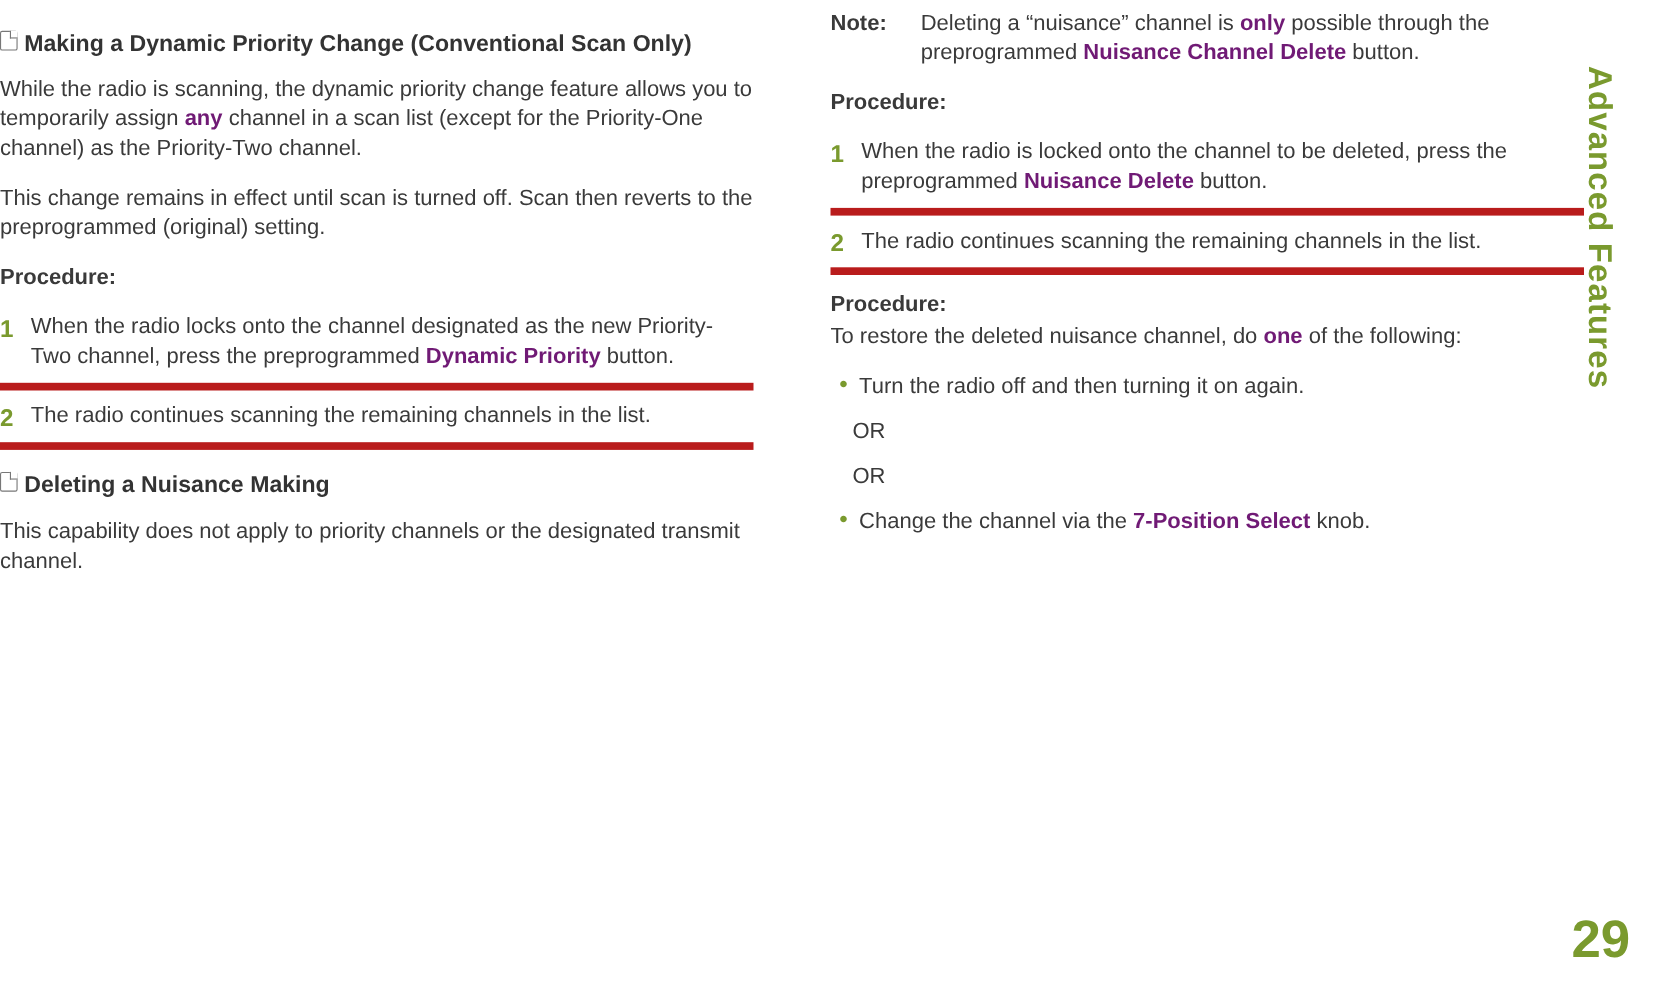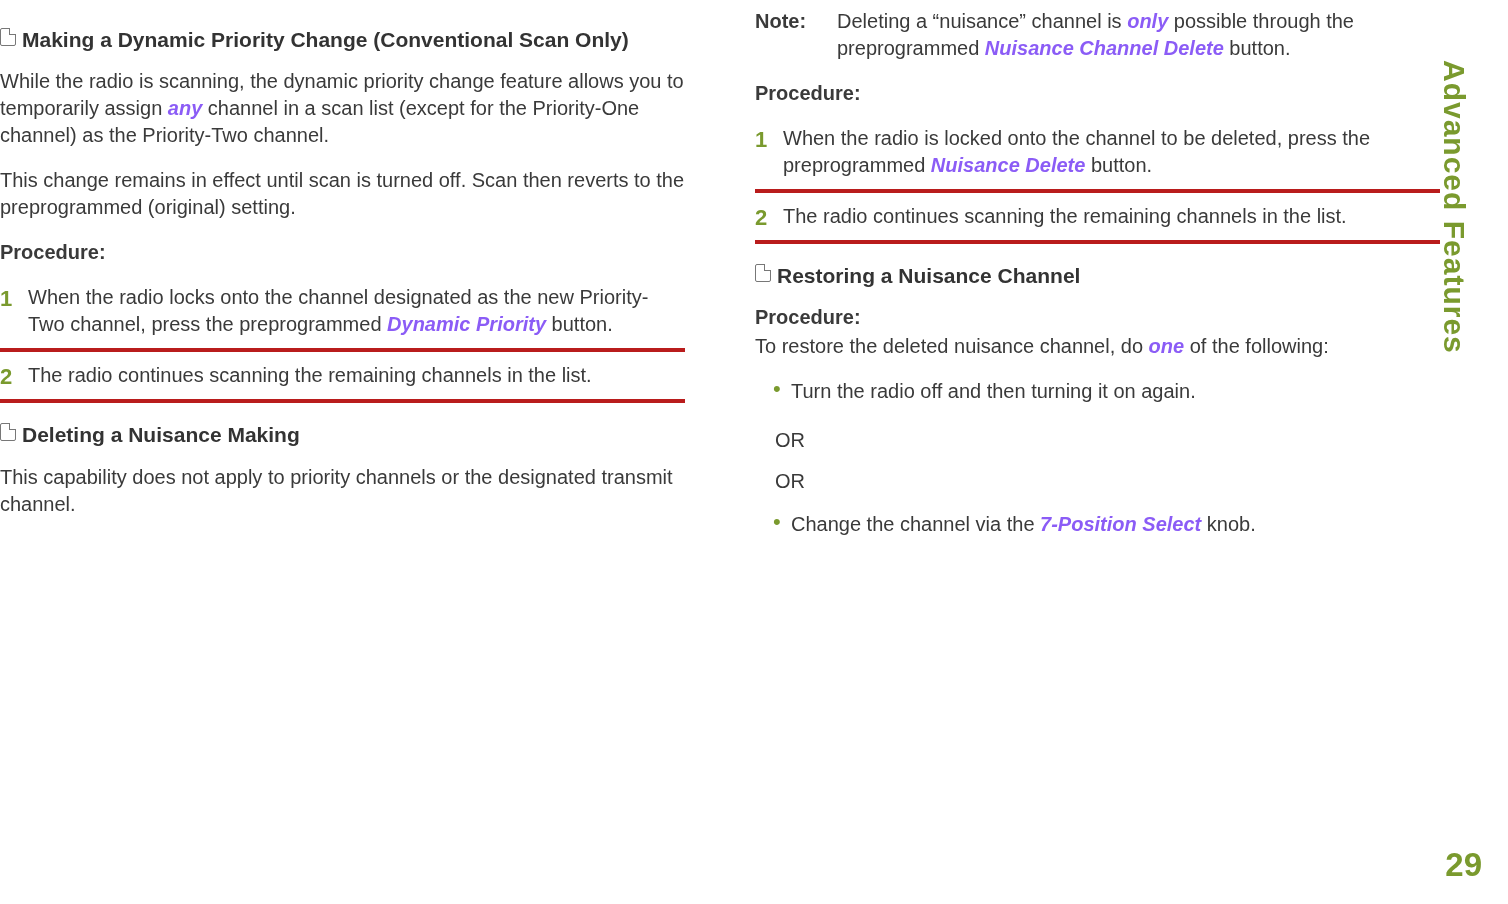--- a/index.html
+++ b/index.html
@@ -47,30 +47,30 @@
     background:#fff;
     border-left:1.5px solid #777;
     border-bottom:1.5px solid #777;
   }
   .proc-label{font-weight:bold;margin:4px 0 8px 0;}
   ol.steps{list-style:none;padding:0;margin:0;counter-reset:st;}
   ol.steps>li{
     counter-increment:st;
     padding:10px 0 10px 28px;
     position:relative;
-    border-bottom:4px solid #b91c1c;
+    border-bottom:7px solid #b91c1c;
   }
   ol.steps>li::before{
     content:counter(st);
     position:absolute;left:0;top:10px;
     color:#7a9a2e;
     font-weight:bold;
     font-size:22px;
   }
-  ul.bul{list-style:none;padding:0;margin:16px;}
+  ul.bul{list-style:none;padding:0;margin:6px;}
   ul.bul>li{padding:0 0 6px 20px;position:relative;margin-bottom:6px;}
   ul.bul>li::before{
     content:"•";
     position:absolute;left:2px;top:0;
     color:#7a9a2e;font-size:22px;line-height:1;
   }
   .or{font-weight:normal;margin:8px 0 14px 20px;}
   .note-row{display:flex;align-items:flex-start;margin-bottom:18px;}
   .note-label{font-weight:bold;width:82px;flex:0 0 auto;}
   .note-body{flex:1 1 auto;}
@@ -81,25 +81,25 @@
     writing-mode:vertical-rl;
     font-size:30px;
     font-weight:bold;
     color:#7a9a2e;
     letter-spacing:1px;
   }
   .page-num{
     position:absolute;
     right:26px;
     bottom:16px;
-    font-size:33px;
+    font-size:48px;
     font-weight:bold;
     color:#7a9a2e;
   }
-  b{color:#8b5cf6;font-style:italic;}
+  b{color:#701a75;}
 </style>
 </head>
 <body>
 
 <div class="cols">
 
   <div class="block">
     <h3 class="sect">
       <span class="doc-icon"></span>
       <span class="txt">Making a Dynamic Priority Change (Conventional Scan Only)</span>
@@ -135,24 +135,20 @@
     <div class="proc-label">Procedure:</div>
     <ol class="steps">
       <li>
         <span>When the radio is locked onto the channel to be deleted, press the preprogrammed </span><b>Nuisance Delete</b><span> button.</span>
       </li>
       <li>The radio continues scanning the remaining channels in the list.</li>
     </ol>
   </div>
 
   <div class="block">
-    <h3 class="sect">
-      <span class="doc-icon"></span>
-      <span class="txt">Restoring a Nuisance Channel</span>
-    </h3>
     <div class="proc-label" style="margin-bottom:2px;">Procedure:</div>
     <p class="para">
       <span>To restore the deleted nuisance channel, do </span><b>one</b><span> of the following:</span>
     </p>
     <ul class="bul">
       <li>Turn the radio off and then turning it on again.</li>
     </ul>
     <div class="or">OR</div>
     <div class="or">OR</div>
     <ul class="bul">

